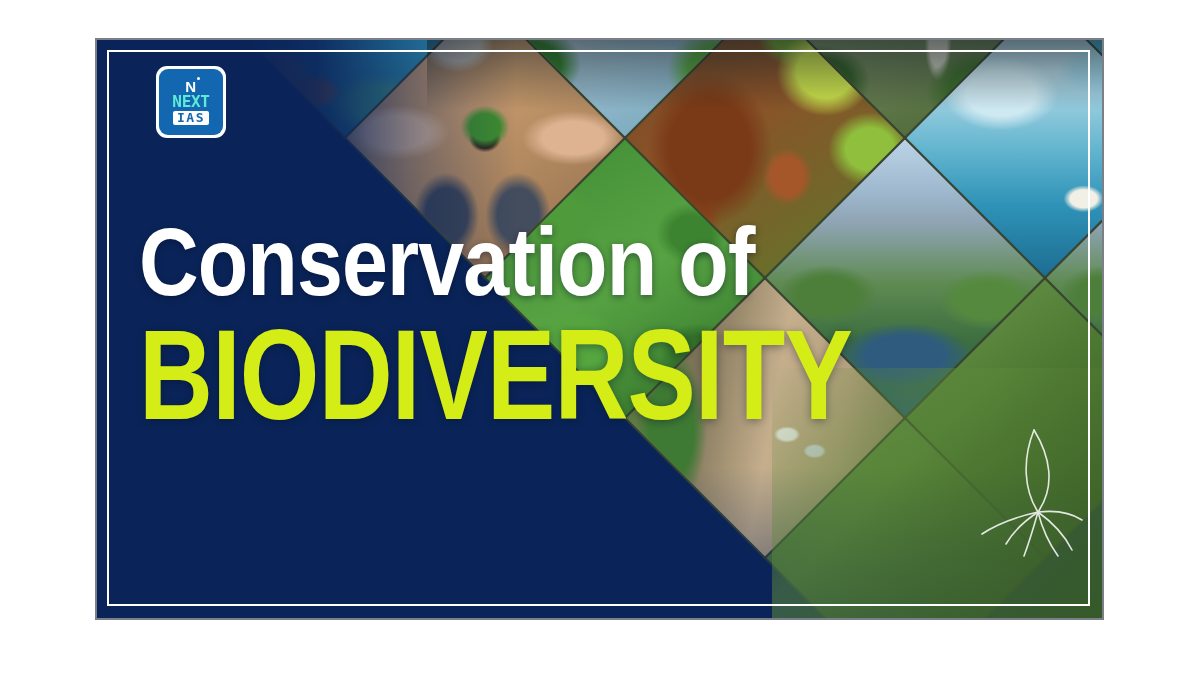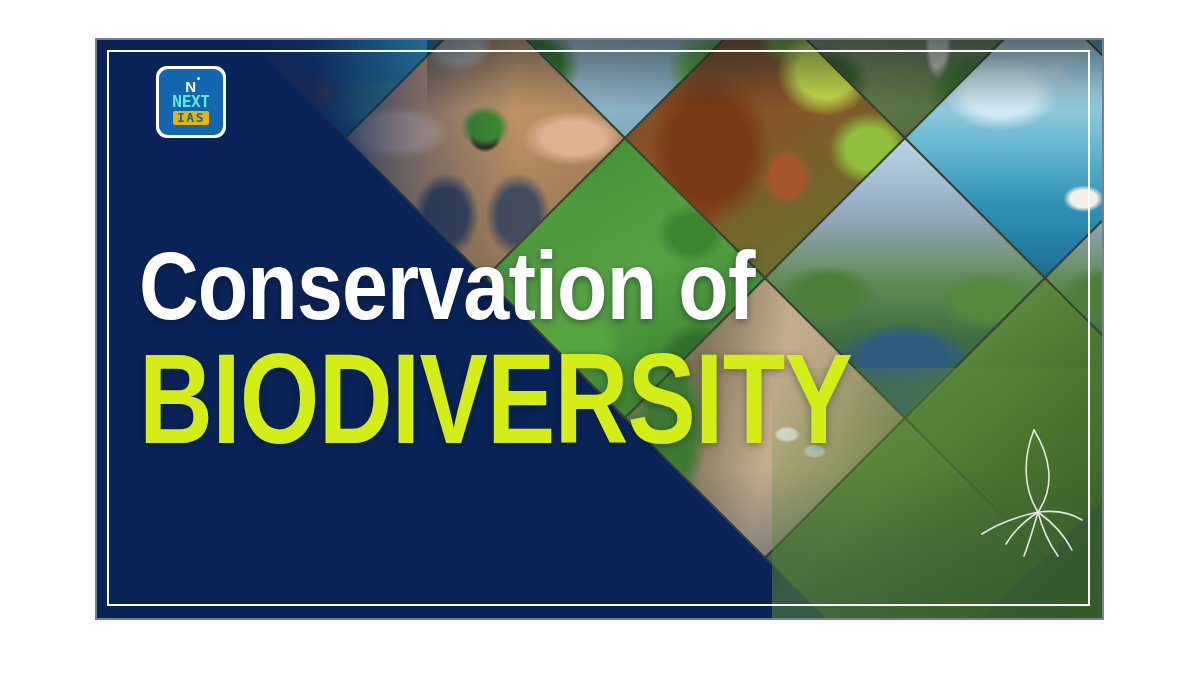--- a/index.html
+++ b/index.html
@@ -171,27 +171,27 @@
     position:relative;
   }
   .logo-n::after{
     content:"";position:absolute;right:-3px;top:-3px;width:3px;height:3px;background:#fff;border-radius:50%;
   }
   .logo-next{
     color:#5eead4;font-weight:700;font-size:16px;line-height:16px;letter-spacing:-.3px;
     font-family:"DejaVu Sans Mono",monospace;
   }
   .logo-ias{
-    background:#eab308;color:#1267b0;font-weight:700;font-size:13px;line-height:14px;
+    background:#ffffff;color:#1267b0;font-weight:700;font-size:13px;line-height:14px;
     letter-spacing:1.5px;padding:0 4px;border-radius:2px;
     font-family:"DejaVu Sans Mono",monospace;
   }
 
   
-  .headline{position:absolute;left:139px;top:214px;z-index:50;margin-top:24px;}
+  .headline{position:absolute;left:139px;top:214px;z-index:50;}
   .hl-1{
     color:#ffffff;font-weight:700;font-size:96px;line-height:96px;
     letter-spacing:-1px;white-space:nowrap;
     font-family:"Liberation Sans Narrow","Liberation Sans",sans-serif;
     transform:scaleX(.86);transform-origin:left center;
     text-shadow:0 2px 8px rgba(3,14,38,.45);
   }
   .hl-2{
     color:#d4ed16;font-weight:700;font-size:128px;line-height:118px;
     letter-spacing:-1px;white-space:nowrap;margin-top:6px;

